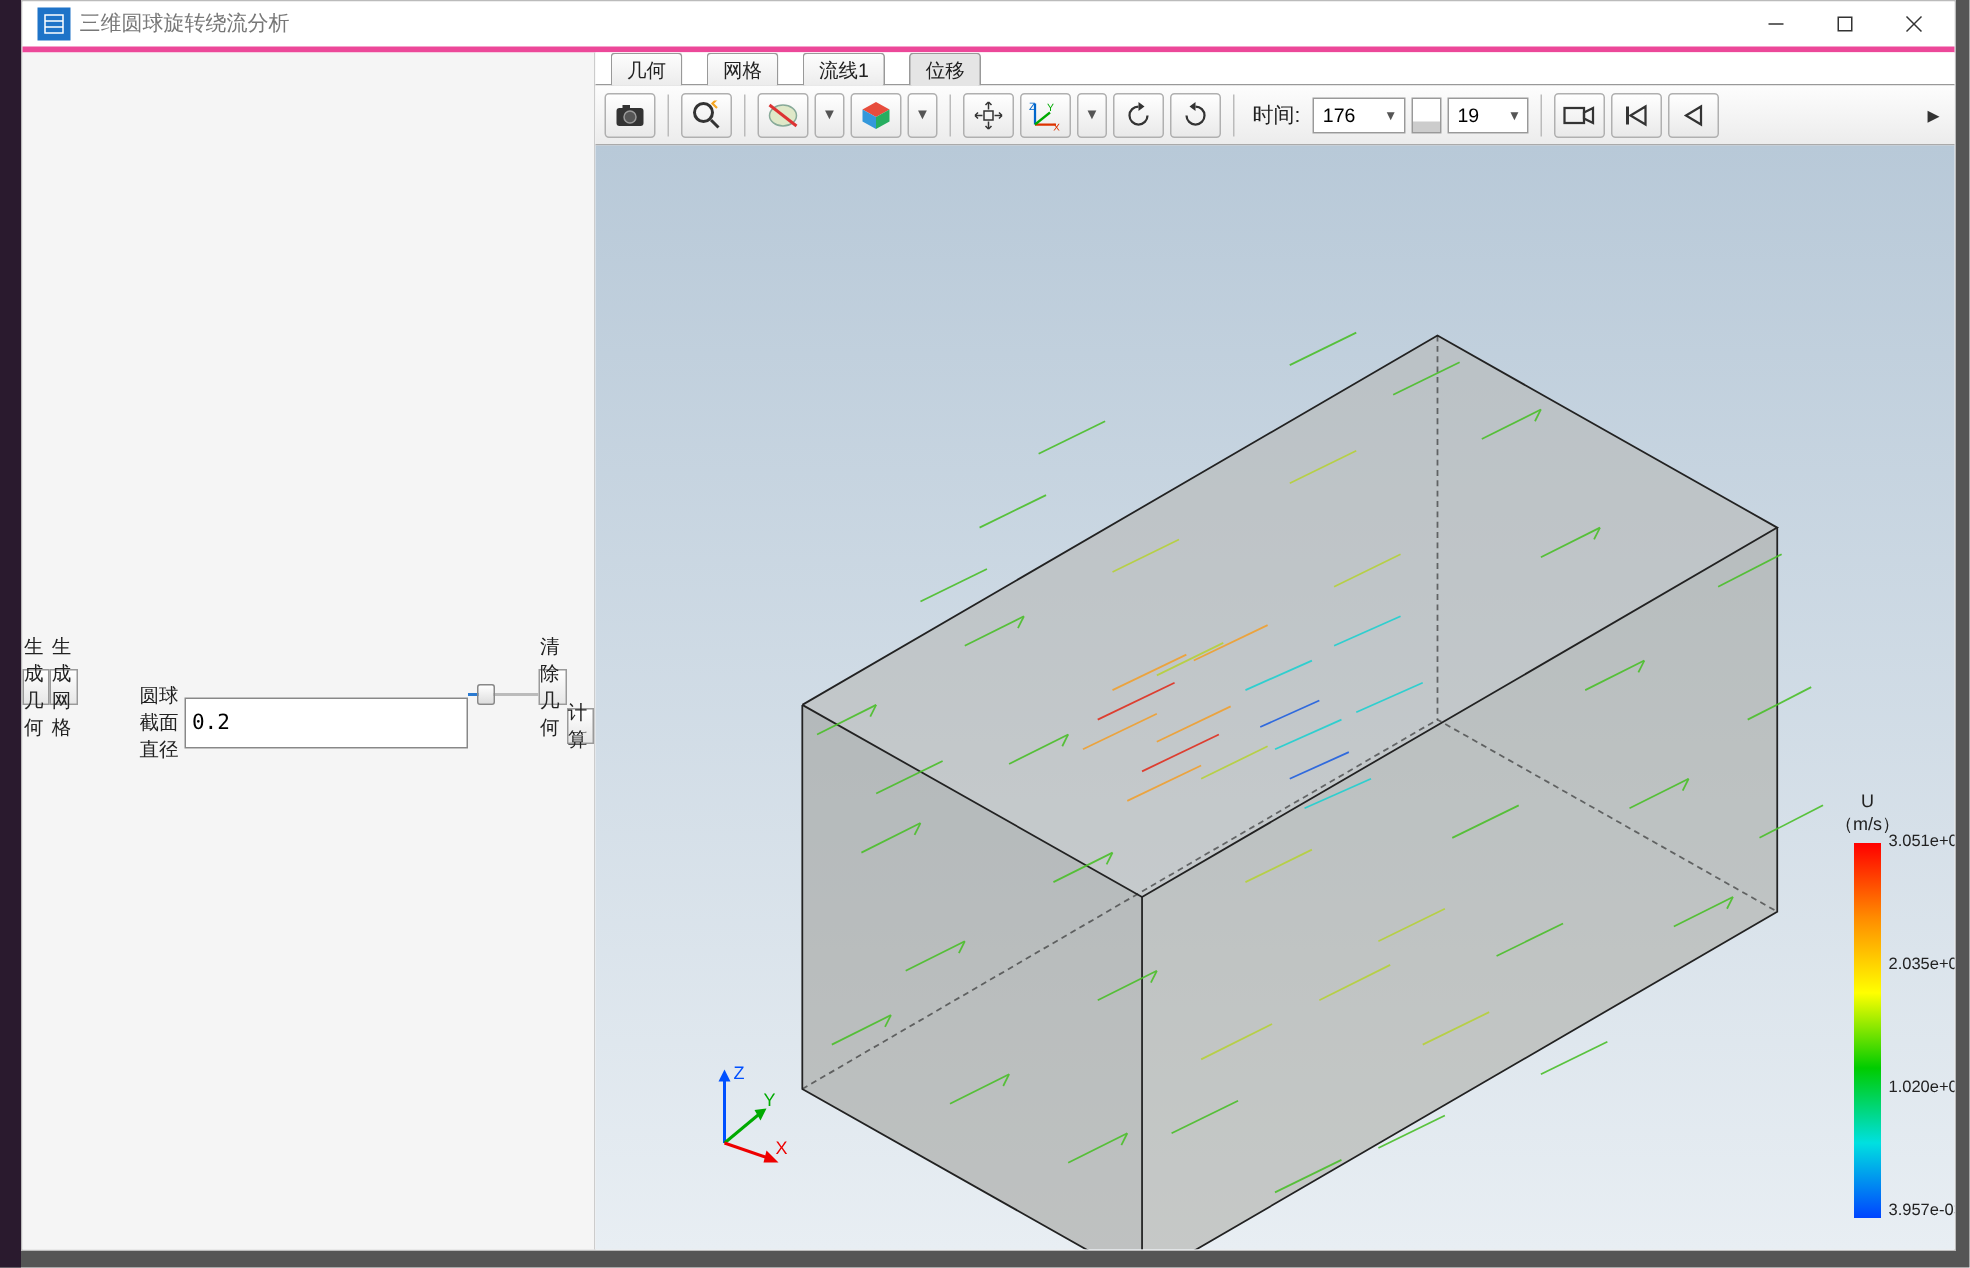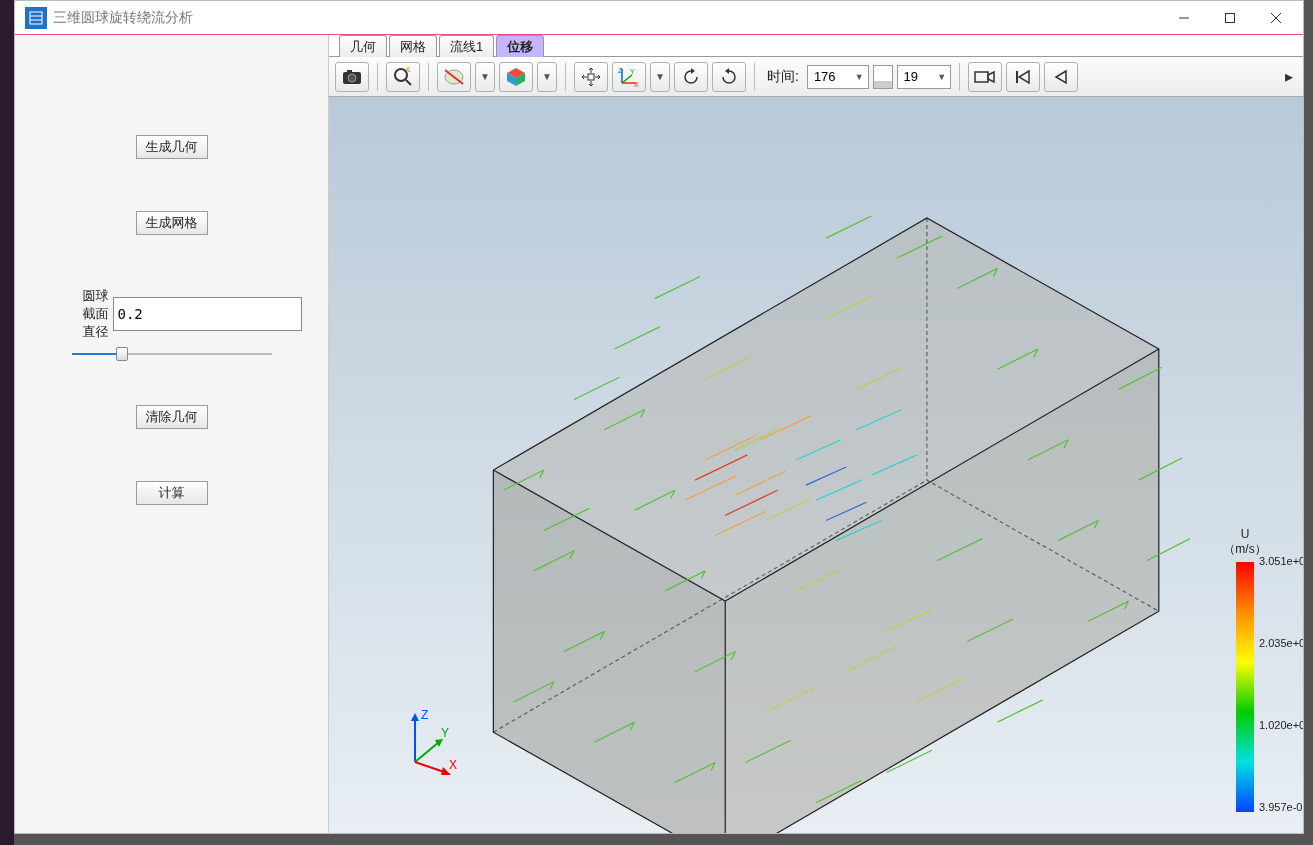--- a/index.html
+++ b/index.html
@@ -5,39 +5,39 @@
 * { box-sizing: border-box; margin: 0; padding: 0; font-family: "Microsoft YaHei", SimSun, sans-serif; }
 body { width: 1313px; height: 845px; background: #555; overflow: hidden; }
 
 .window {
   position: absolute; left: 14px; top: 0; width: 1290px; height: 834px;
   background: #fff; border: 1px solid #bbb;
 }
 
 .titlebar {
   height: 34px; display: flex; align-items: center; background: #fff;
-  border-bottom: 1px solid #ec4899; padding: 0 4px;
+  border-bottom: 4px solid #ec4899; padding: 0 4px;
 }
 .titlebar .app-icon {
   width: 22px; height: 22px; margin: 0 6px; background: #1e73c8;
   display: flex; align-items: center; justify-content: center; color: #fff; font-size: 12px;
 }
 .titlebar .title { color: #777; font-size: 14px; }
 .titlebar .spacer { flex: 1; }
 .winbtn {
   width: 46px; height: 30px; display: flex; align-items: center; justify-content: center;
   color: #444; font-size: 14px;
 }
 
 .app-body { position: absolute; left: 0; top: 34px; right: 0; bottom: 0; display: flex; }
 
 
 .left-panel {
-  width: 314px; background: #f5f5f5; border-right: 1px solid #ccc;
-  padding-top: 100px; display: flex; flex-direction: column; align-items: center;
+  width: 382px; background: #f5f5f5; border-right: 1px solid #ccc;
+  padding-top: 100px; display: flex; flex-direction: row; align-items: center;
 }
 .left-panel .lp-btn {
   width: 72px; height: 24px; background: linear-gradient(#fff,#e6e6e6);
   border: 1px solid #9a9a9a; font-size: 13px; color: #222;
   margin-bottom: 52px; display: flex; align-items: center; justify-content: center;
   font-family: SimSun, serif;
 }
 .param-row { width: 260px; margin-bottom: 4px; display: flex; align-items: center; font-size: 13px; }
 .param-row label { width: 90px; text-align: right; margin-right: 4px; color: #222; font-family: SimSun, serif; margin-left: 32px;}
 .param-row input {
@@ -55,24 +55,24 @@
 
 
 .view-area { flex:1; position:relative; background:#fff; }
 
 .tabbar {
   height: 22px; display:flex; align-items:flex-end; border-bottom:1px solid #999;
   padding-left:10px; font-size:13px; background:#fff;
 }
 .tab {
   padding: 2px 10px 1px; border:1px solid #999; border-bottom:none;
-  background:linear-gradient(#fdfdfd,#ececec); margin-right:2px; color:#222;
+  background:linear-gradient(#fdfdfd,#ececec); margin-right:16px; color:#222;
   border-radius:3px 3px 0 0; position:relative; top:1px;
 }
-.tab.active { background:#c4b5fd; font-weight:bold; }
+.tab.active { background:#e5e5e5; font-weight:normal; }
 
 .toolbar {
   height: 40px; border-bottom:1px solid #aaa; display:flex; align-items:center;
   padding: 0 6px; gap:4px; background:linear-gradient(#fdfdfd,#ececec);
 }
 .tbtn {
   min-width:34px; height:30px; border:1px solid #b0b0b0; background:linear-gradient(#fff,#e9e9e9);
   border-radius:3px; display:flex; align-items:center; justify-content:center;
   font-size:16px; color:#333; padding:0 4px;
 }

